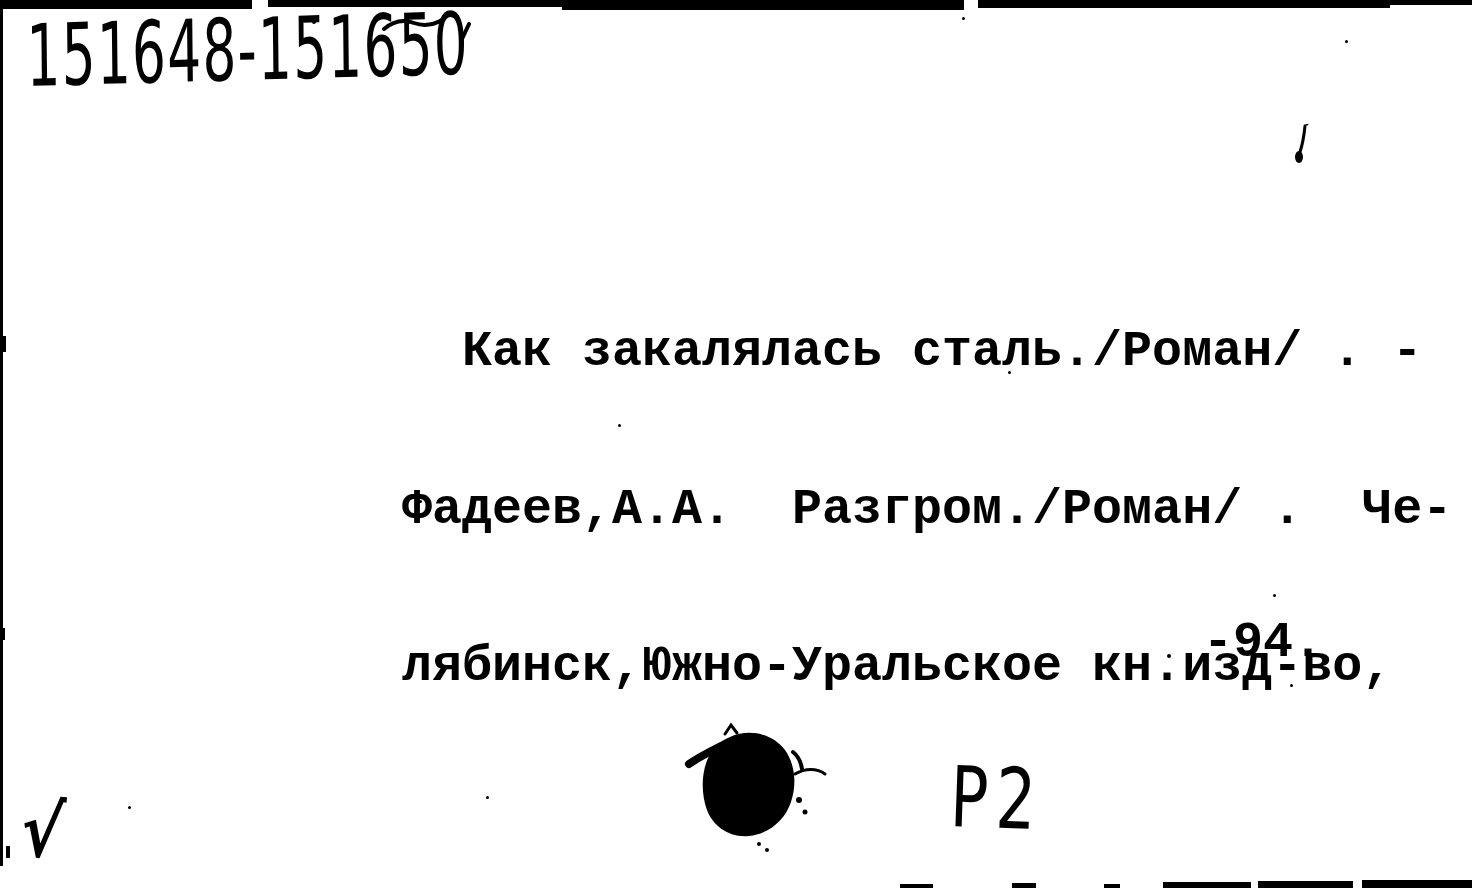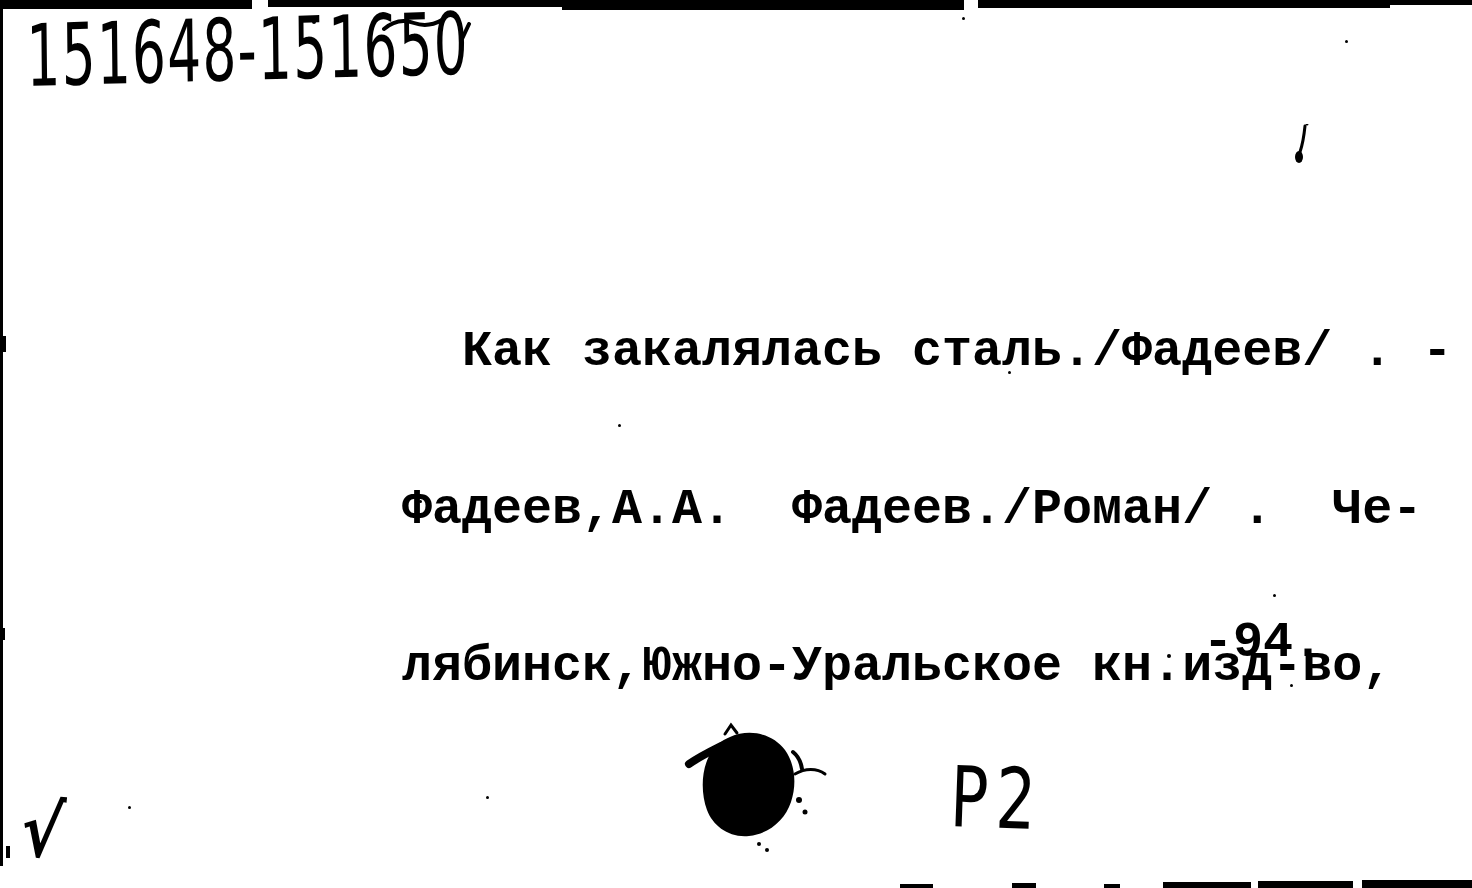--- a/index.html
+++ b/index.html
@@ -87,22 +87,22 @@
 
   <div class="accession">151648-151650</div>
   <svg class="overline-squiggle" width="64" height="18" viewBox="0 0 64 18">
     <path d="M2,13 Q16,1 32,7 Q46,12 60,4" fill="none" stroke="#000" stroke-width="4" stroke-linecap="round"></path>
   </svg>
   <svg class="tick-mark" width="14" height="20" viewBox="0 0 14 20">
     <path d="M11,2 L4,17" fill="none" stroke="#000" stroke-width="4" stroke-linecap="round"></path>
   </svg>
 
   <div class="typed">
-    <div>  Как закалялась сталь./Фадеев/ . -</div>
-    <div>Фадеев,А.А.  Фадеев./Роман/ .  Че-</div>
+    <div>  Как закалялась сталь./Роман/ . -</div>
+    <div>Фадеев,А.А.  Разгром./Роман/ .  Че-</div>
     <div>лябинск,Южно-Уральское кн.изд-во,</div>
     
     
   </div>
 
   <div class="callnum">-94.</div>
 
   <svg class="blot" width="165" height="155" viewBox="0 0 165 155">
     <path d="M 55,25 C 75,16 98,22 110,38 C 120,52 122,72 116,90 C 110,108 94,122 74,124
              C 54,126 38,114 32,98 C 26,82 26,60 34,44 C 40,33 46,29 55,25 Z" fill="#000"></path>

